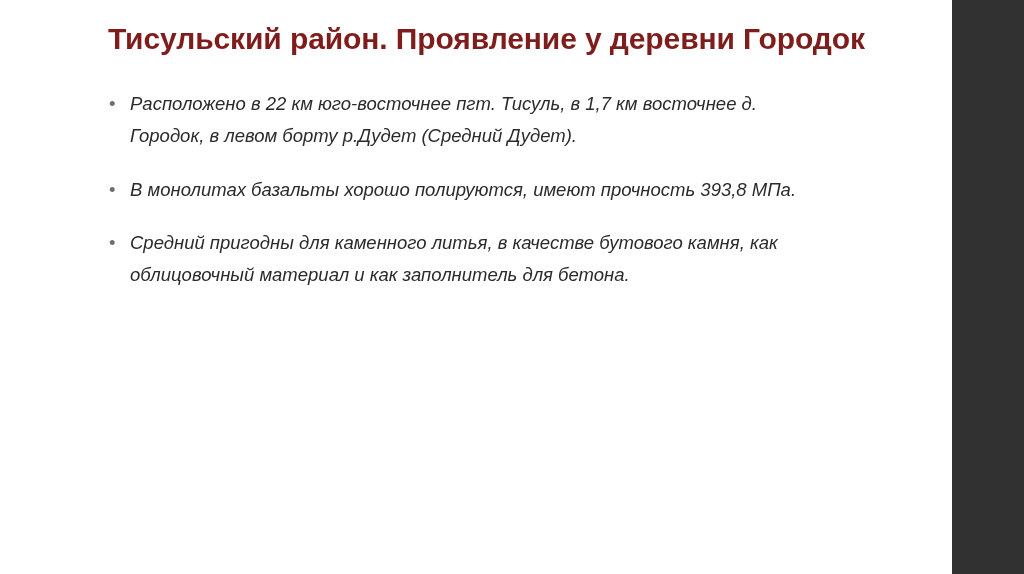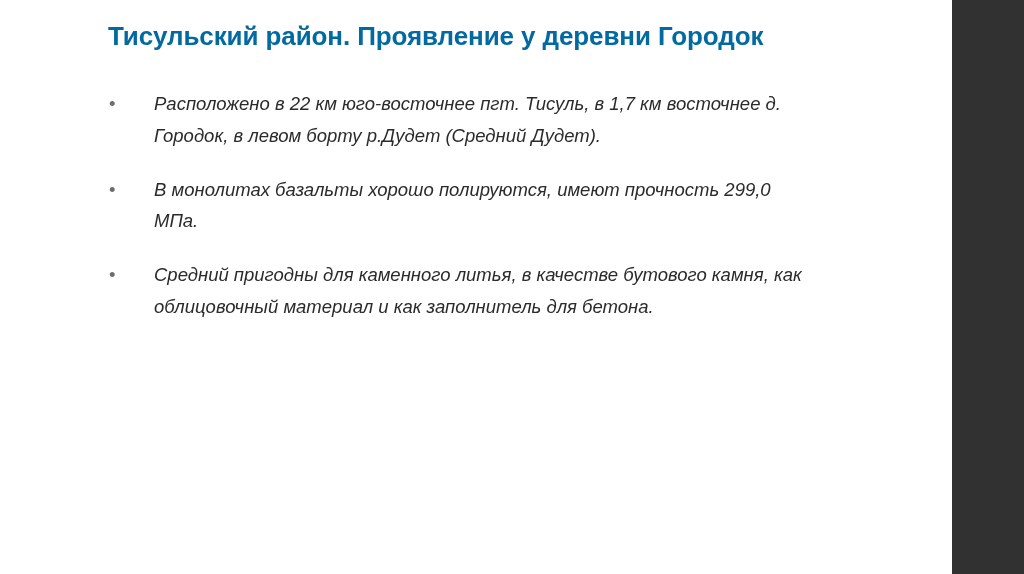--- a/index.html
+++ b/index.html
@@ -33,23 +33,23 @@
     top: 0;
     width: 72px;
     height: 574px;
     background: #313131;
   }
   .slide-title {
     position: absolute;
     left: 108px;
     top: 20px;
     width: 790px;
-    font-size: 26px;
+    font-size: 30px;
     font-weight: bold;
-    color: #0369a1;
+    color: #7f1d1d;
     letter-spacing: -0.1px;
     line-height: 1.25;
   }
   .bullet-list {
     position: absolute;
     left: 106px;
     top: 88px;
     width: 700px;
   }
   .bullet-item {
@@ -68,42 +68,41 @@
     position: absolute;
     left: 3px;
     top: 0;
     font-size: 18.5px;
     font-style: normal;
     color: #6d6d6d;
     line-height: 1.72;
   }
   .bullet-text {
     display: block;
-    margin-left: 24px;
   }
 </style>
 </head>
 <body>
 
 <div class="slide-root">
 
   <div class="slide-canvas">
 
     <div class="slide-title">Тисульский район. Проявление у деревни Городок</div>
 
     <div class="bullet-list">
 
       <div class="bullet-item">
         <span class="bullet-marker">•</span>
         <span class="bullet-text">Расположено в 22 км юго-восточнее пгт. Тисуль, в 1,7 км восточнее д. Городок, в левом борту р.Дудет (Средний Дудет).</span>
       </div>
 
       <div class="bullet-item">
         <span class="bullet-marker">•</span>
-        <span class="bullet-text">В монолитах базальты хорошо полируются, имеют прочность 299,0 МПа.</span>
+        <span class="bullet-text">В монолитах базальты хорошо полируются, имеют прочность 393,8 МПа.</span>
       </div>
 
       <div class="bullet-item">
         <span class="bullet-marker">•</span>
         <span class="bullet-text">Средний пригодны для каменного литья, в качестве бутового камня, как облицовочный материал и как заполнитель для бетона.</span>
       </div>
 
     </div>
   </div>
 

